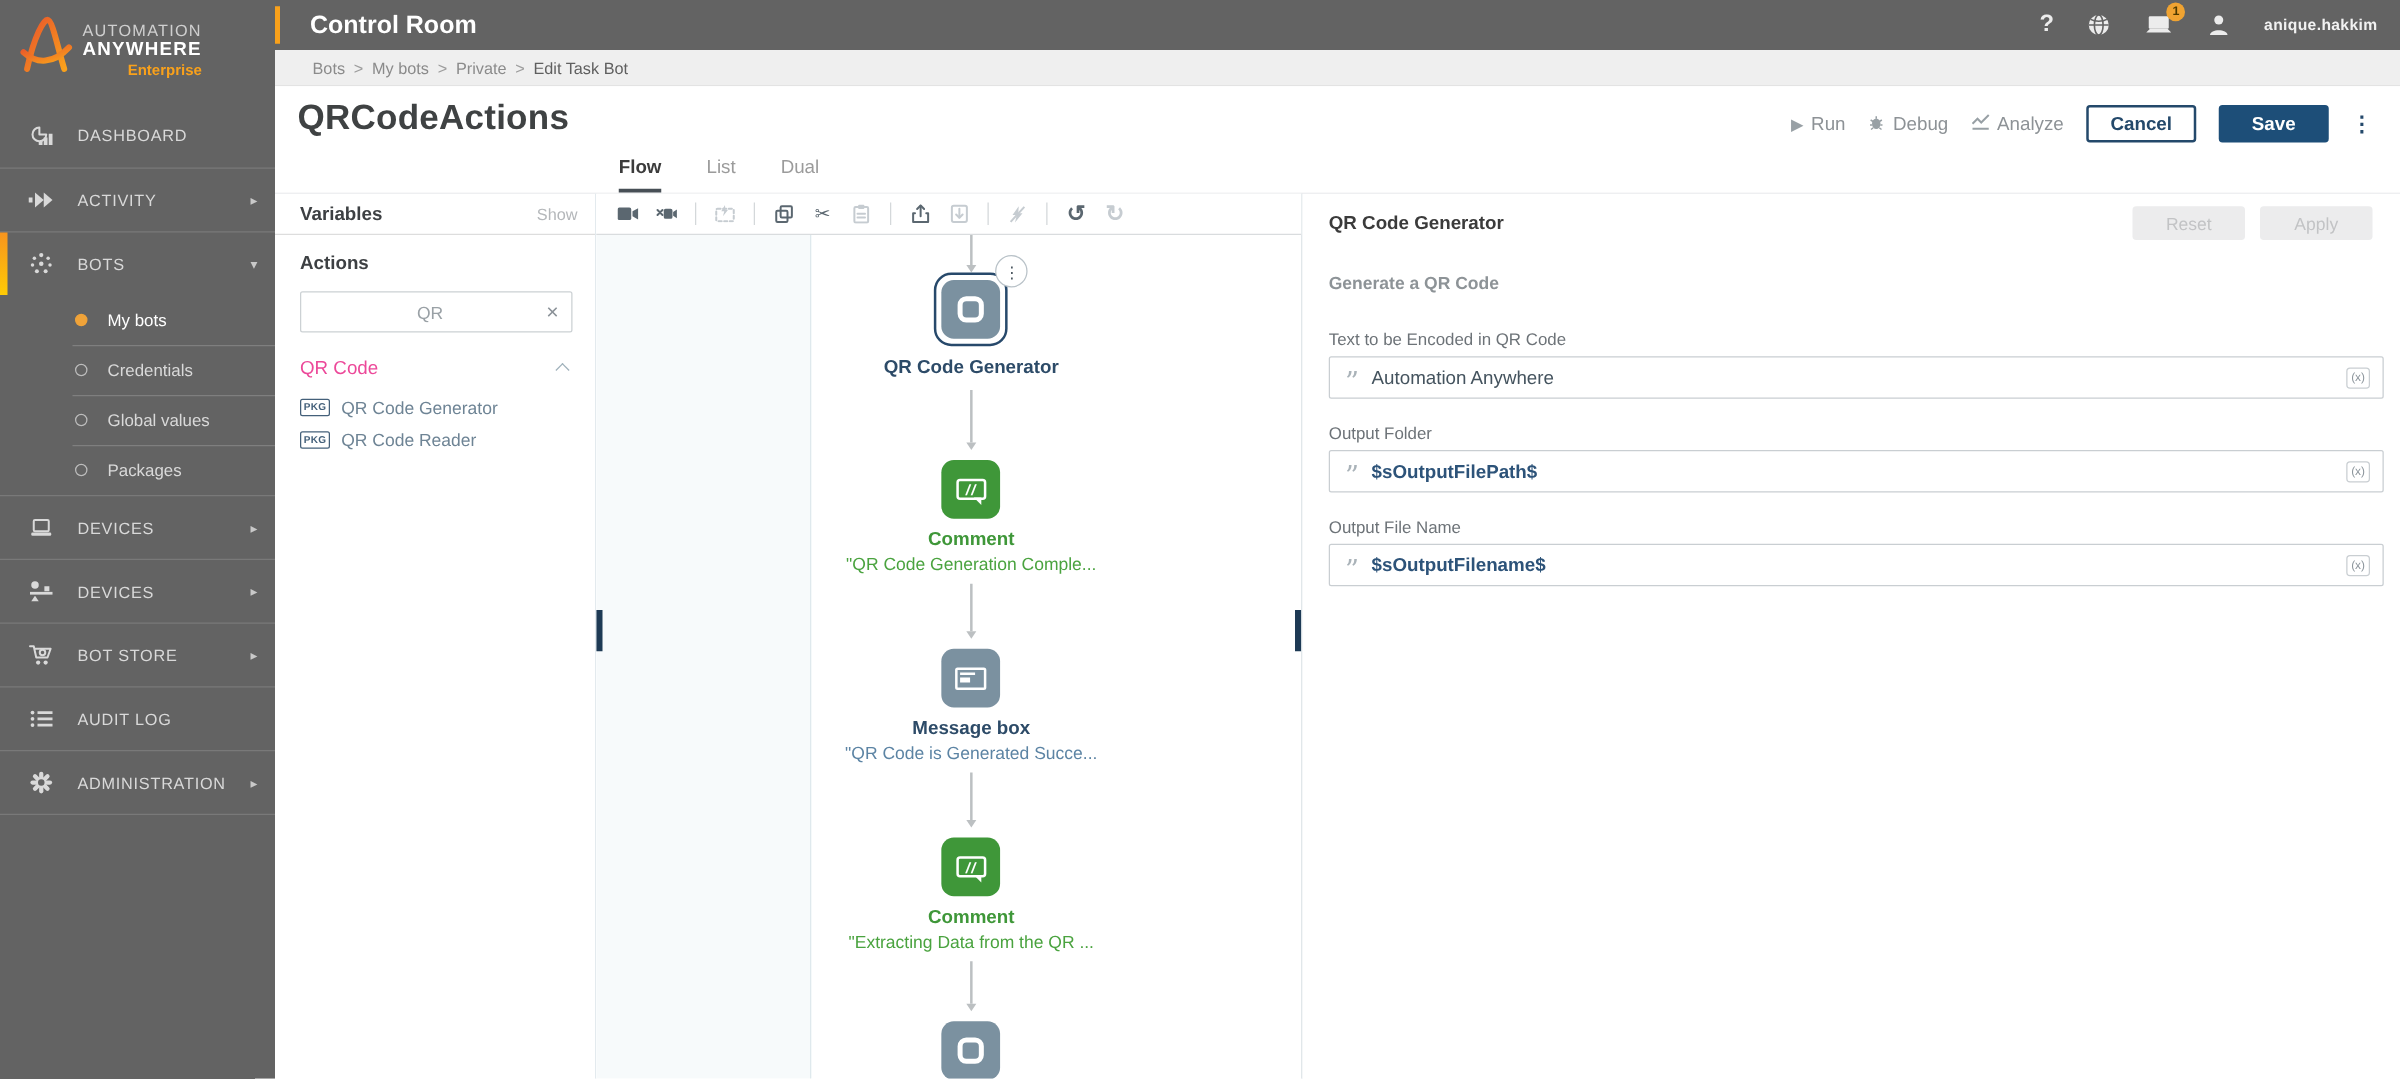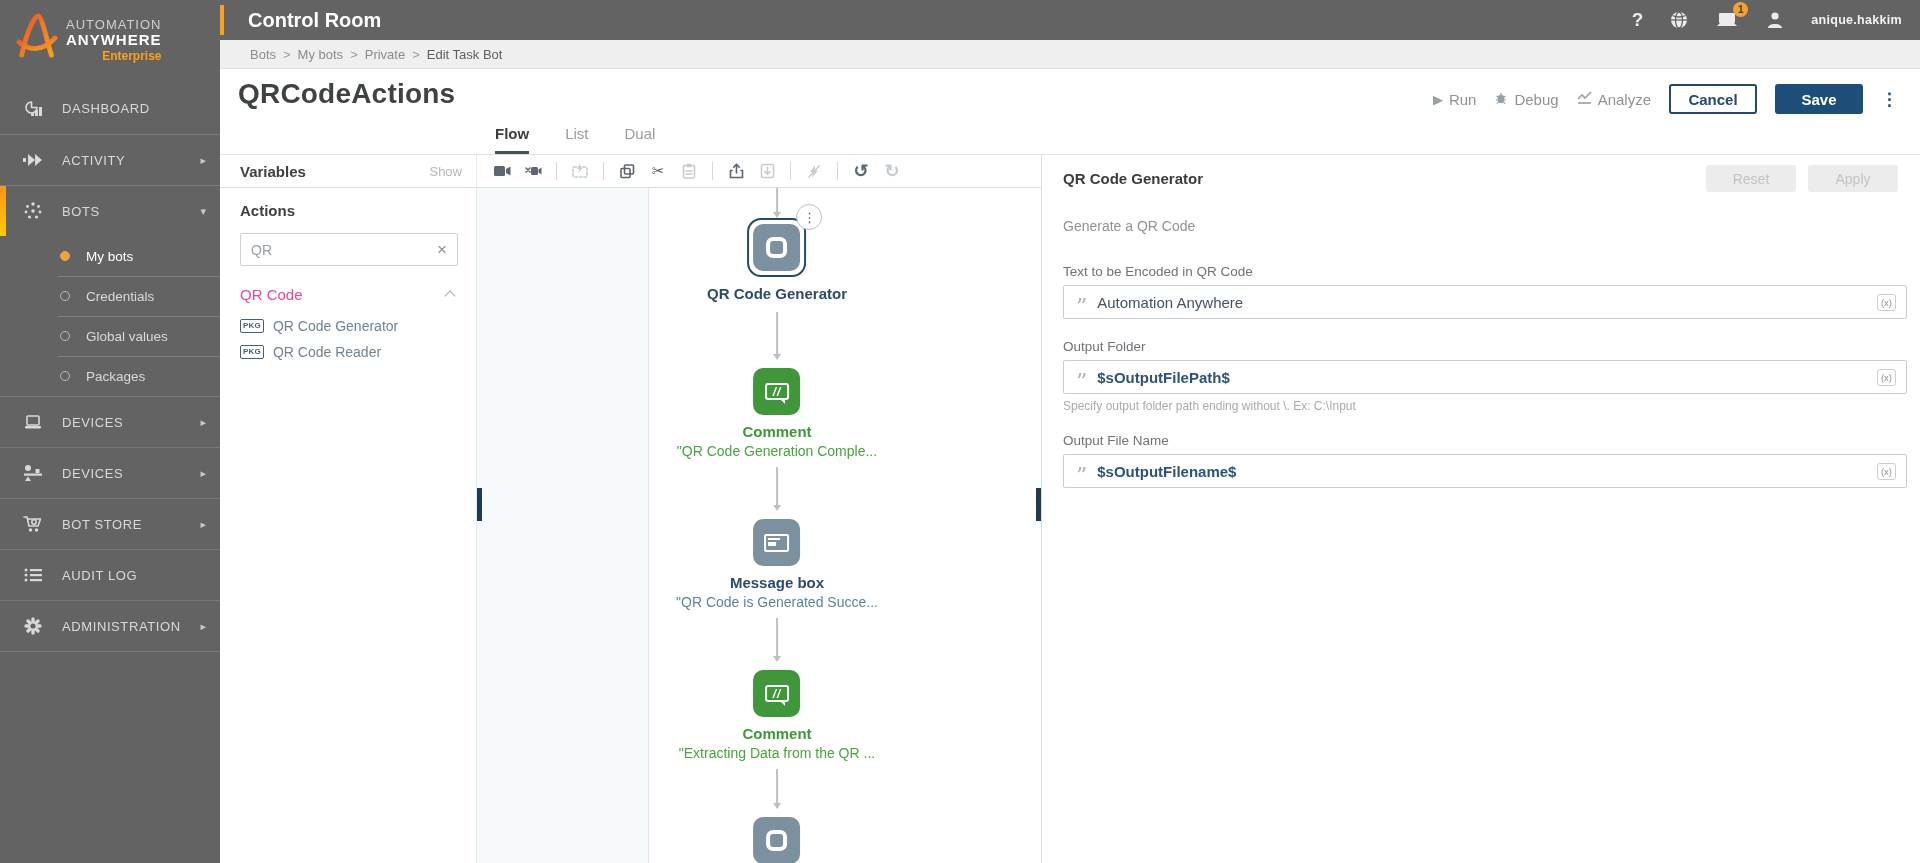--- a/index.html
+++ b/index.html
@@ -64,21 +64,21 @@
   
   .main-row { flex:1; display:flex; border-top:1px solid #e1e4e6; min-height:0; }
 
   .left-panel { width:257px; min-width:257px; background:#fff; border-right:1px solid #e3eaee; display:flex; flex-direction:column; }
   .lp-header { height:33px; display:flex; align-items:center; padding:0 14px 0 20px; border-bottom:1px solid #dddddd; }
   .lp-title { font-size:15px; font-weight:bold; color:#3d4043; flex:1; }
   .lp-show { font-size:13px; color:#b4b7ba; cursor:pointer; }
   .lp-body { padding:14px 18px 0 20px; }
   .lp-actions-title { font-size:15px; font-weight:bold; color:#3d4043; margin-bottom:14px; }
   .search-box { height:33px; border:1px solid #ccd1d4; border-radius:2px; display:flex; align-items:center; padding:0 10px; margin-bottom:20px; background:#fff; }
-  .search-input { border:none; outline:none; flex:1; font-size:14px; color:#9aa1a6; font-family:"Liberation Sans", sans-serif; background:transparent; }
+  .search-input { border:none; outline:none; flex:1; font-size:14px; color:#9aa1a6; font-family:"Liberation Sans", sans-serif; background:transparent;text-align:center; }
   .search-clear { color:#8b9298; font-size:17px; cursor:pointer; line-height:1; }
   .group-row { display:flex; align-items:center; margin-bottom:10px; cursor:pointer; }
   .group-name { font-size:15px; color:#ec4899; flex:1; }
   .chev-up { width:8px; height:8px; border-left:1.5px solid #9fb0ba; border-top:1.5px solid #9fb0ba; transform:rotate(45deg); margin-right:4px; margin-top:3px; }
   .action-item { display:flex; align-items:center; gap:9px; padding:5px 0; cursor:pointer; }
   .pkg-badge { border:1px solid #44607a; color:#44607a; border-radius:2px; font-size:8px; font-weight:bold; padding:2px 2px; line-height:1; letter-spacing:.2px; }
   .action-label { font-size:14px; color:#6e8495; }
 
   
   .canvas-col { width:565px; min-width:565px; display:flex; flex-direction:column; position:relative; background:#fff; border-right:1px solid #d8dfe3; }
@@ -113,21 +113,21 @@
   .comment-slash { color:#fff; font-size:12px; font-weight:bold; font-style:italic; letter-spacing:1px; }
   .msg-glyph { width:25px; height:18px; border:2px solid #fff; border-radius:2px; position:relative; }
   .msg-glyph::before { content:""; position:absolute; left:2px; top:2px; width:12px; height:2.5px; background:#fff; }
   .msg-glyph::after { content:""; position:absolute; left:2px; top:6.5px; width:8px; height:4px; background:#fff; }
 
   
   .props { flex:1; background:#fff; position:relative; min-width:0; }
   .props-header { display:flex; align-items:center; padding:10px 22px 0 21px; }
   .props-title { font-size:15px; font-weight:bold; color:#3b3b3b; flex:1; }
   .disabled-btn { width:90px; height:27px; background:#ececed; color:#c2c3c5; font-size:14px; border-radius:3px; display:flex; align-items:center; justify-content:center; margin-left:12px; }
-  .props-desc { font-size:14px; color:#8d9397; padding:26px 21px 0 21px; }
+  .props-desc { font-size:14px; color:#8d9397; padding:26px 21px 0 21px;font-weight:bold; }
   .field { padding:0 13px 0 21px; }
   .field-label { font-size:13.5px; color:#6d7378; margin-top:20px; margin-bottom:6px; }
   .field-label.first { margin-top:30px; }
   .input-row { height:34px; border:1px solid #c9ced2; border-radius:2px; display:flex; align-items:center; padding:0 10px 0 12px; background:#fff; }
   .quote-ic { color:#aab3b9; font-size:22px; line-height:0.4; margin-right:10px; margin-top:10px; font-family:"DejaVu Serif", serif; }
   .input-val { flex:1; font-size:15px; color:#44535e; border:none; outline:none; background:transparent; font-family:"Liberation Sans", sans-serif; }
   .input-val.var { color:#2d5379; font-weight:bold; }
   .fx-ic { border:1px solid #c9ced2; border-radius:3px; color:#8b949b; font-size:9.5px; padding:2px 3px; cursor:pointer; }
   .hint { font-size:12px; color:#a6abaf; margin-top:5px; }
 
@@ -557,21 +557,20 @@
         </div>
       </div>
 
       <div class="field">
         <div class="field-label">Output Folder</div>
         <div class="input-row">
           <span class="quote-ic">”</span>
           <input class="input-val var" value="$sOutputFilePath$" style="">
           <span class="fx-ic">(x)</span>
         </div>
-        <div class="hint">Specify output folder path ending without \. Ex: C:\Input</div>
       </div>
 
       <div class="field">
         <div class="field-label">Output File Name</div>
         <div class="input-row">
           <span class="quote-ic">”</span>
           <input class="input-val var" value="$sOutputFilename$" style="">
           <span class="fx-ic">(x)</span>
         </div>
       </div>

